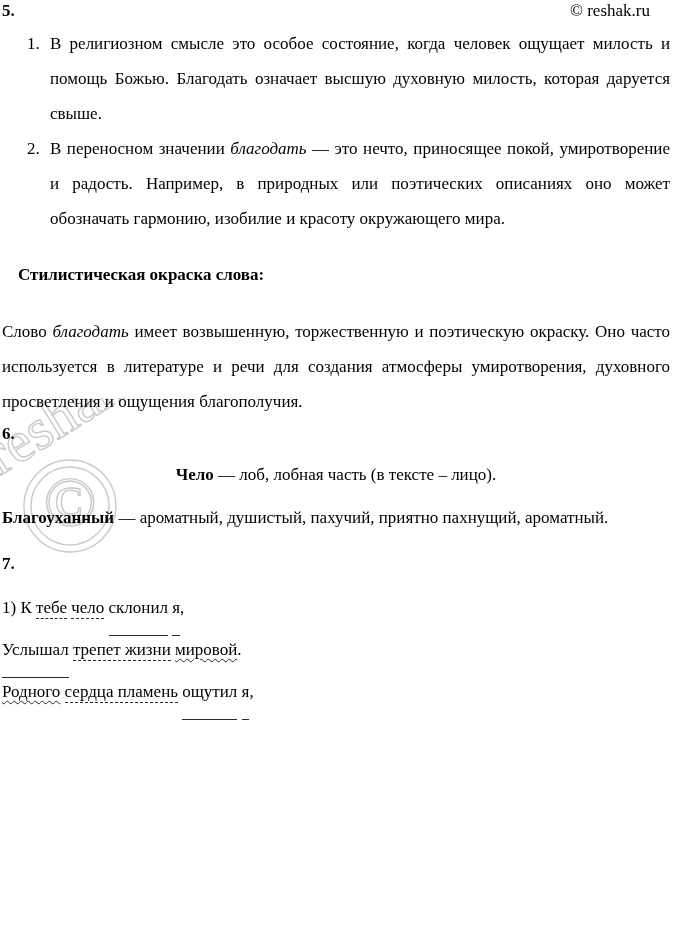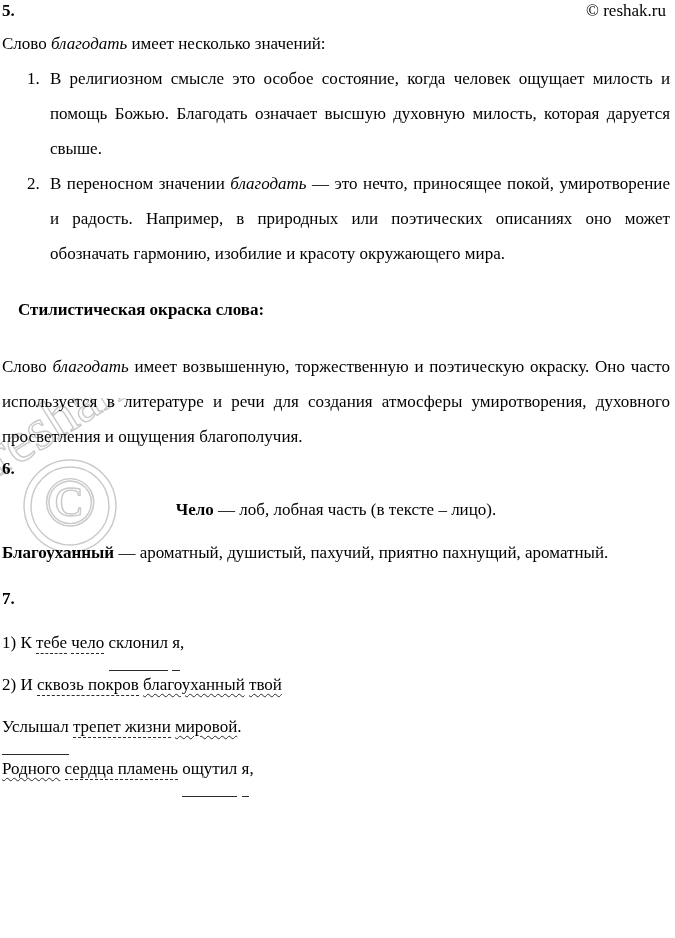--- a/index.html
+++ b/index.html
@@ -46,21 +46,21 @@
   .section-num {
     font-weight: bold;
     font-size: 17px;
     line-height: 22px;
     position: absolute;
     left: 0;
     top: 0;
   }
   .copyright {
     position: absolute;
-    right: 4px;
+    right: 20px;
     top: 0px;
     font-size: 17px;
     line-height: 22px;
     white-space: nowrap;
   }
 
   
   .para {
     position: relative;
     z-index: 2;
@@ -162,23 +162,20 @@
       <text x="76" y="127" font-family="'Liberation Serif', serif" font-size="70" fill="none" stroke="#c9c9c9" stroke-width="1.4" text-anchor="middle">©</text>
       <text x="6" y="78" transform="rotate(-32 6 78)" font-family="'Liberation Serif', serif" font-size="58" fill="none" stroke="#c9c9c9" stroke-width="1.4">reshak.ru</text>
     </svg>
   </div>
 
   <div class="header-row">
     <span class="section-num">5.</span>
     <span class="copyright">© reshak.ru</span>
   </div>
 
-  <p class="para">
-    <span>Слово </span><i>благодать</i><span> имеет несколько значений:</span>
-  </p>
 
   <ol class="meanings">
     <li>
       <span class="marker">1.</span>
       <span>В религиозном смысле это особое состояние, когда человек ощущает милость и помощь Божью. Благодать означает высшую духовную милость, которая даруется свыше.</span>
     </li>
     <li>
       <span class="marker">2.</span>
       <span>В переносном значении </span><i>благодать</i><span> — это нечто, приносящее покой, умиротворение и радость. Например, в природных или поэтических описаниях оно может обозначать гармонию, изобилие и красоту окружающего мира.</span>
     </li>
@@ -211,23 +208,20 @@
   <div class="gap-md"></div>
 
   <p class="num-line">7.</p>
 
   <div class="gap-sm"></div>
 
   <p class="poem-line">
     <span>1) </span><span>К </span><span class="u-dashed">тебе</span><span> </span><span class="u-dashed">чело</span><span> </span><span class="u-solid">склонил</span><span> </span><span class="u-solid">я</span><span>,</span>
   </p>
 
-  <p class="poem-line">
-    <span>2) </span><span>И </span><span class="u-dashed">сквозь покров</span><span> </span><span class="u-wavy">благоуханный</span><span> </span><span class="u-wavy">твой</span>
-  </p>
 
   <p class="poem-line">
     <span class="u-solid">Услышал</span><span> </span><span class="u-dashed">трепет жизни</span><span> </span><span class="u-wavy">мировой</span><span>.</span>
   </p>
 
   <p class="poem-line">
     <span class="u-wavy">Родного</span><span> </span><span class="u-dashed">сердца пламень</span><span> </span><span class="u-solid">ощутил</span><span> </span><span class="u-solid">я</span><span>,</span>
   </p>
 
   <div class="gap-sm"></div>

